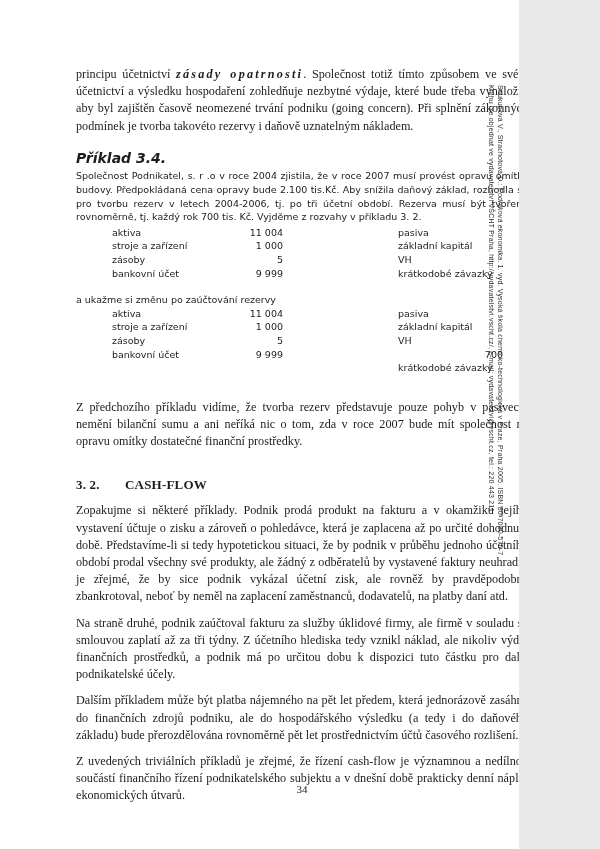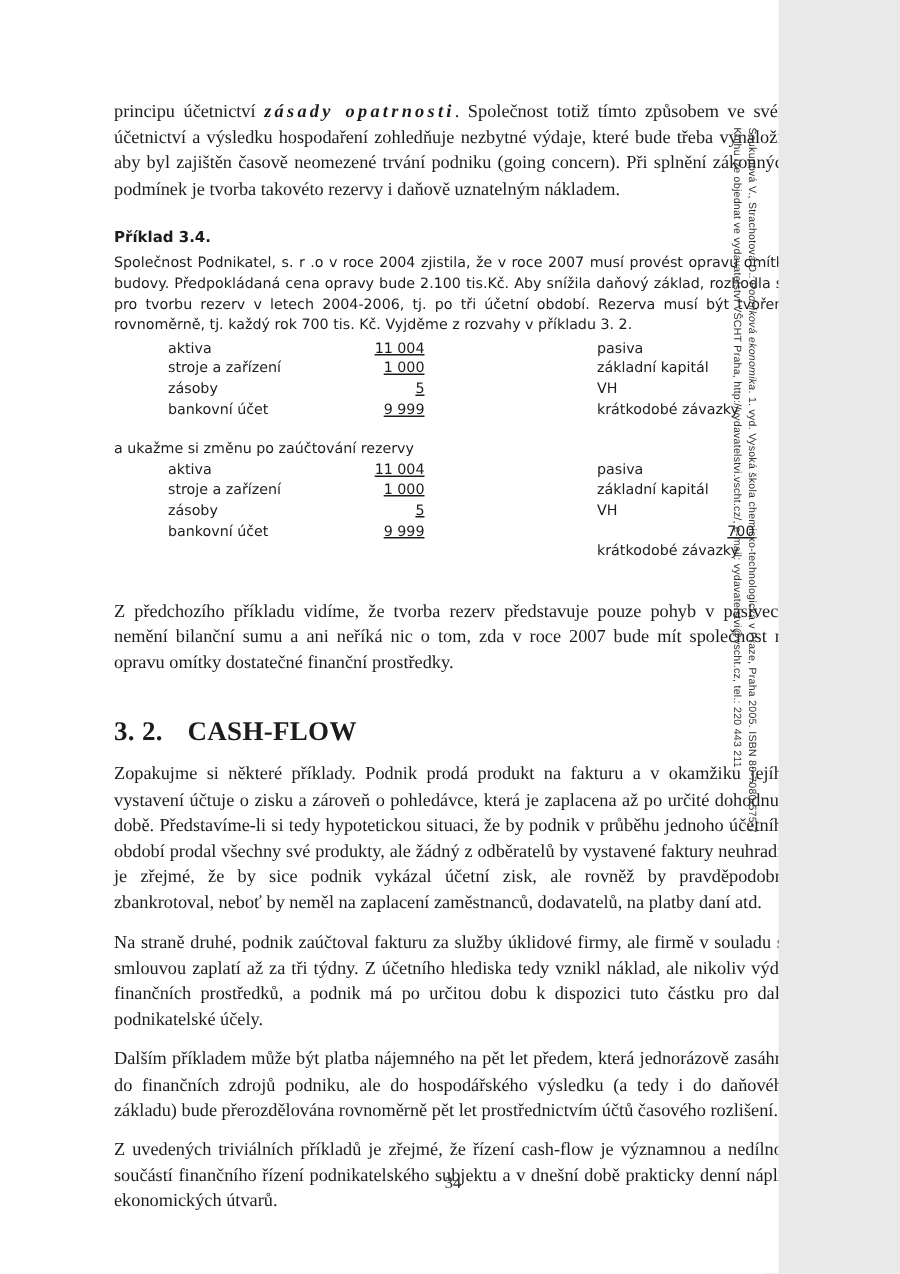--- a/index.html
+++ b/index.html
@@ -22,39 +22,39 @@
   .emph {
     font-weight:bold; font-style:italic;
     letter-spacing:0.18em;
   }
   .example {
     margin-top:17px;
     font-family:"DejaVu Sans", sans-serif;
     font-size:9.5px; line-height:13.6px;
   }
   .example-title {
-    font-weight:bold; 
-    font-size:10px; margin-bottom:4px;
+    font-weight:bold; font-style:italic;
+    font-size:14px; margin-bottom:4px;
   }
   .example-body { text-align:justify; }
   .acct-table { margin-left:36px; margin-top:2px; }
   .trow {
     display:grid;
     grid-template-columns:95px 40px 184px 33px;
     gap:36px;
   }
   .tcell { white-space:nowrap; }
-  .tcell.val { text-align:right;text-decoration:underline; }
+  .tcell.val { text-align:right; }
   .tcell.l2 { padding-left:79px; }
   .transition-line { margin-top:13px; }
   .after-table { margin-top:0px; }
   .conclusion { margin-top:24px; }
   .section-heading {
     margin-top:27px;
-    font-weight:bold; font-size:18px;
+    font-weight:bold; font-size:13px;
     letter-spacing:0.2px;
   }
   .section-number { display:inline-block; width:49px; }
   .cf-par { margin-top:9px; }
   .cf-par.first { margin-top:15px; }
   .page-number {
     position:absolute; left:76px; top:783px; width:452px;
     text-align:center; font-size:11px; color:#222;
   }
   .sidebar-citation {

